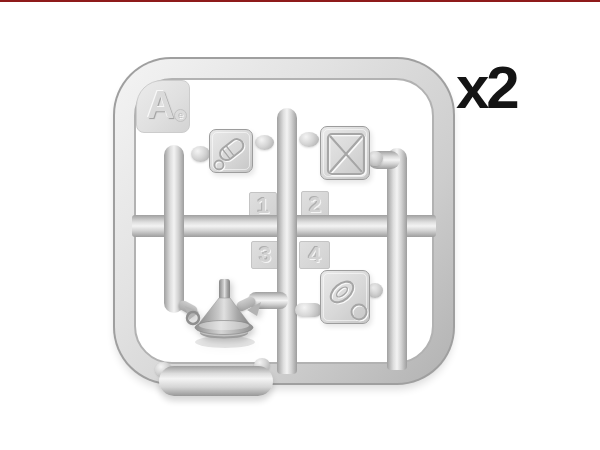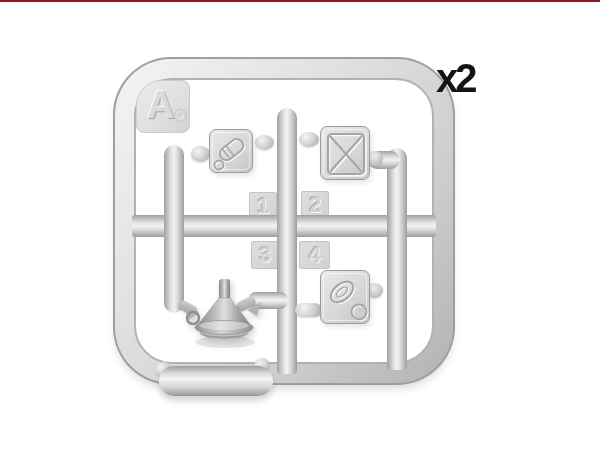--- a/index.html
+++ b/index.html
@@ -5,21 +5,21 @@
   html,body{margin:0;padding:0;background:#fff;}
   #canvas{position:relative;width:600px;height:450px;background:#ffffff;overflow:hidden;
           font-family:"Liberation Sans",sans-serif;}
   #canvas *{box-sizing:border-box;}
   .abs{position:absolute;}
 
   
   .top-rule{left:0;top:0;width:600px;height:2px;background:#8e1a1a;}
 
   
-  .qty{left:436px;top:58px;font-size:40px;line-height:1;font-weight:bold;
+  .qty{left:456px;top:58px;font-size:60px;line-height:1;font-weight:bold;
        letter-spacing:-3px;color:#141414;}
 
   
   .ring-outer{left:113px;top:57px;width:342px;height:328px;border-radius:58px;
               background:#9f9f9f;box-shadow:0 6px 9px -2px rgba(0,0,0,.14);}
   .ring-body{left:115px;top:59px;width:338px;height:324px;border-radius:56px;
              background:linear-gradient(130deg,#f4f4f4 0%,#e2e2e2 35%,#cdcdcd 70%,#b2b2b2 100%);}
   .ring-hole{left:134px;top:78px;width:300px;height:286px;border-radius:38px;
              background:#ffffff;border:2px solid #b2b2b2;}
 

